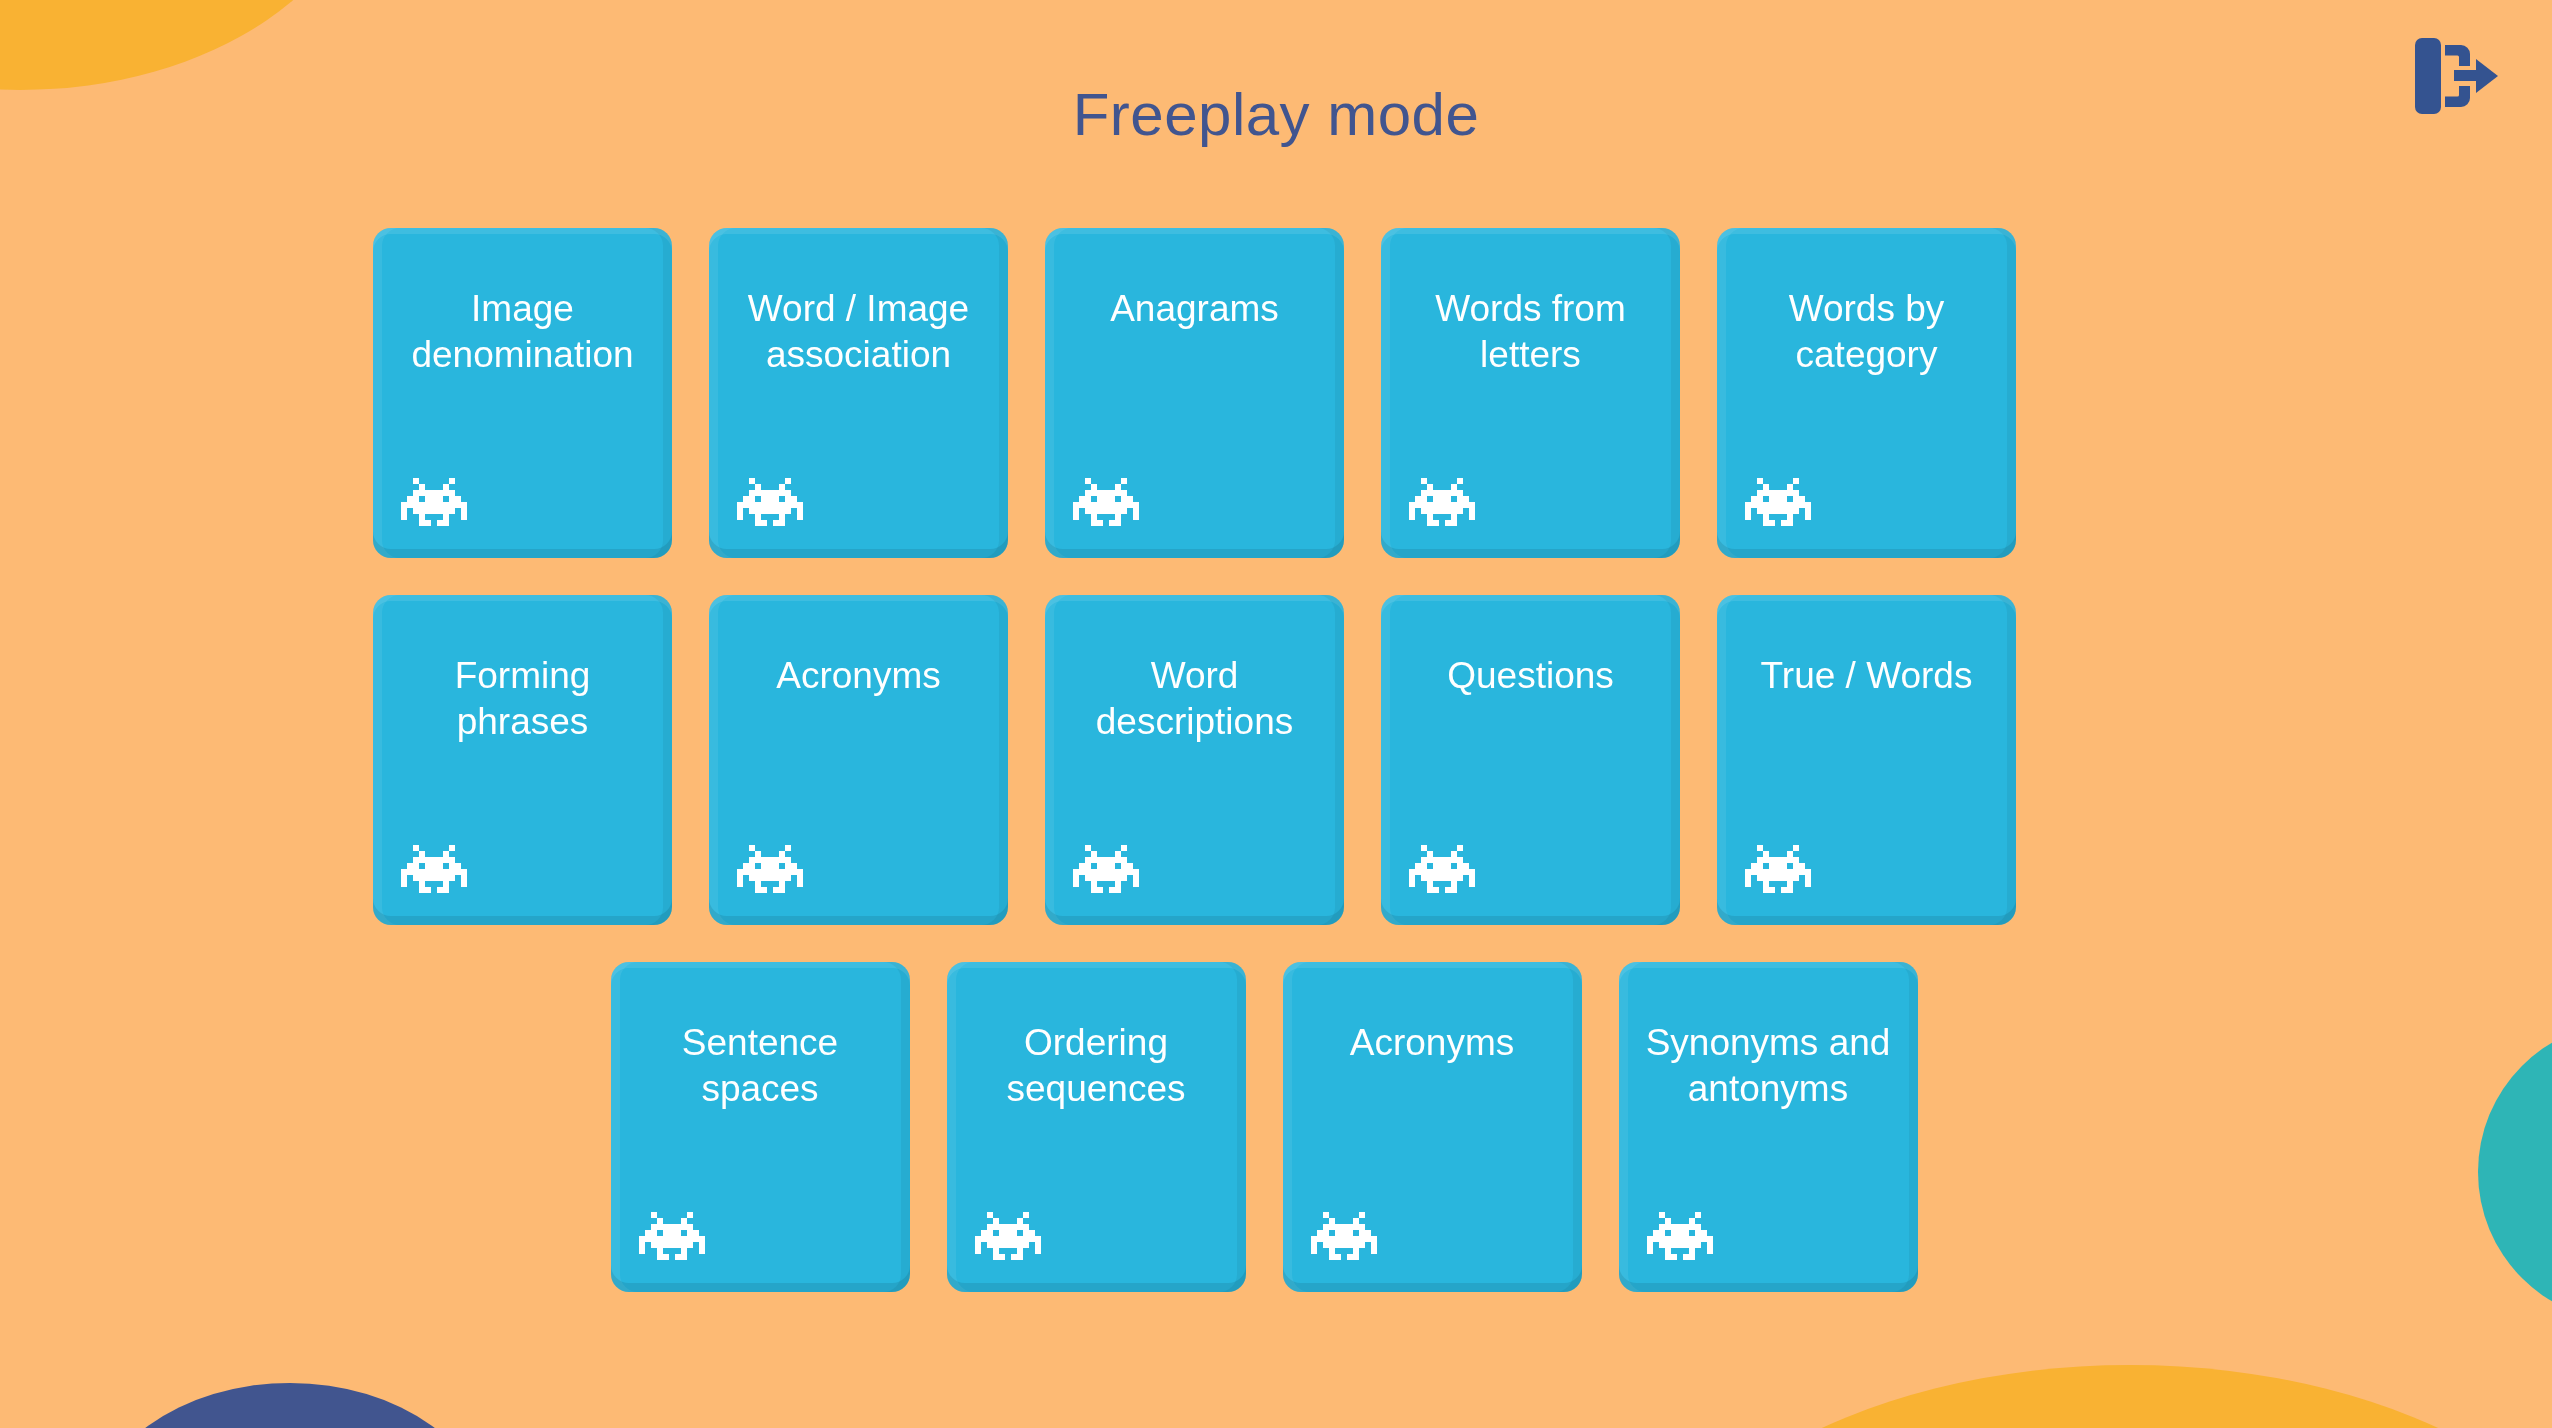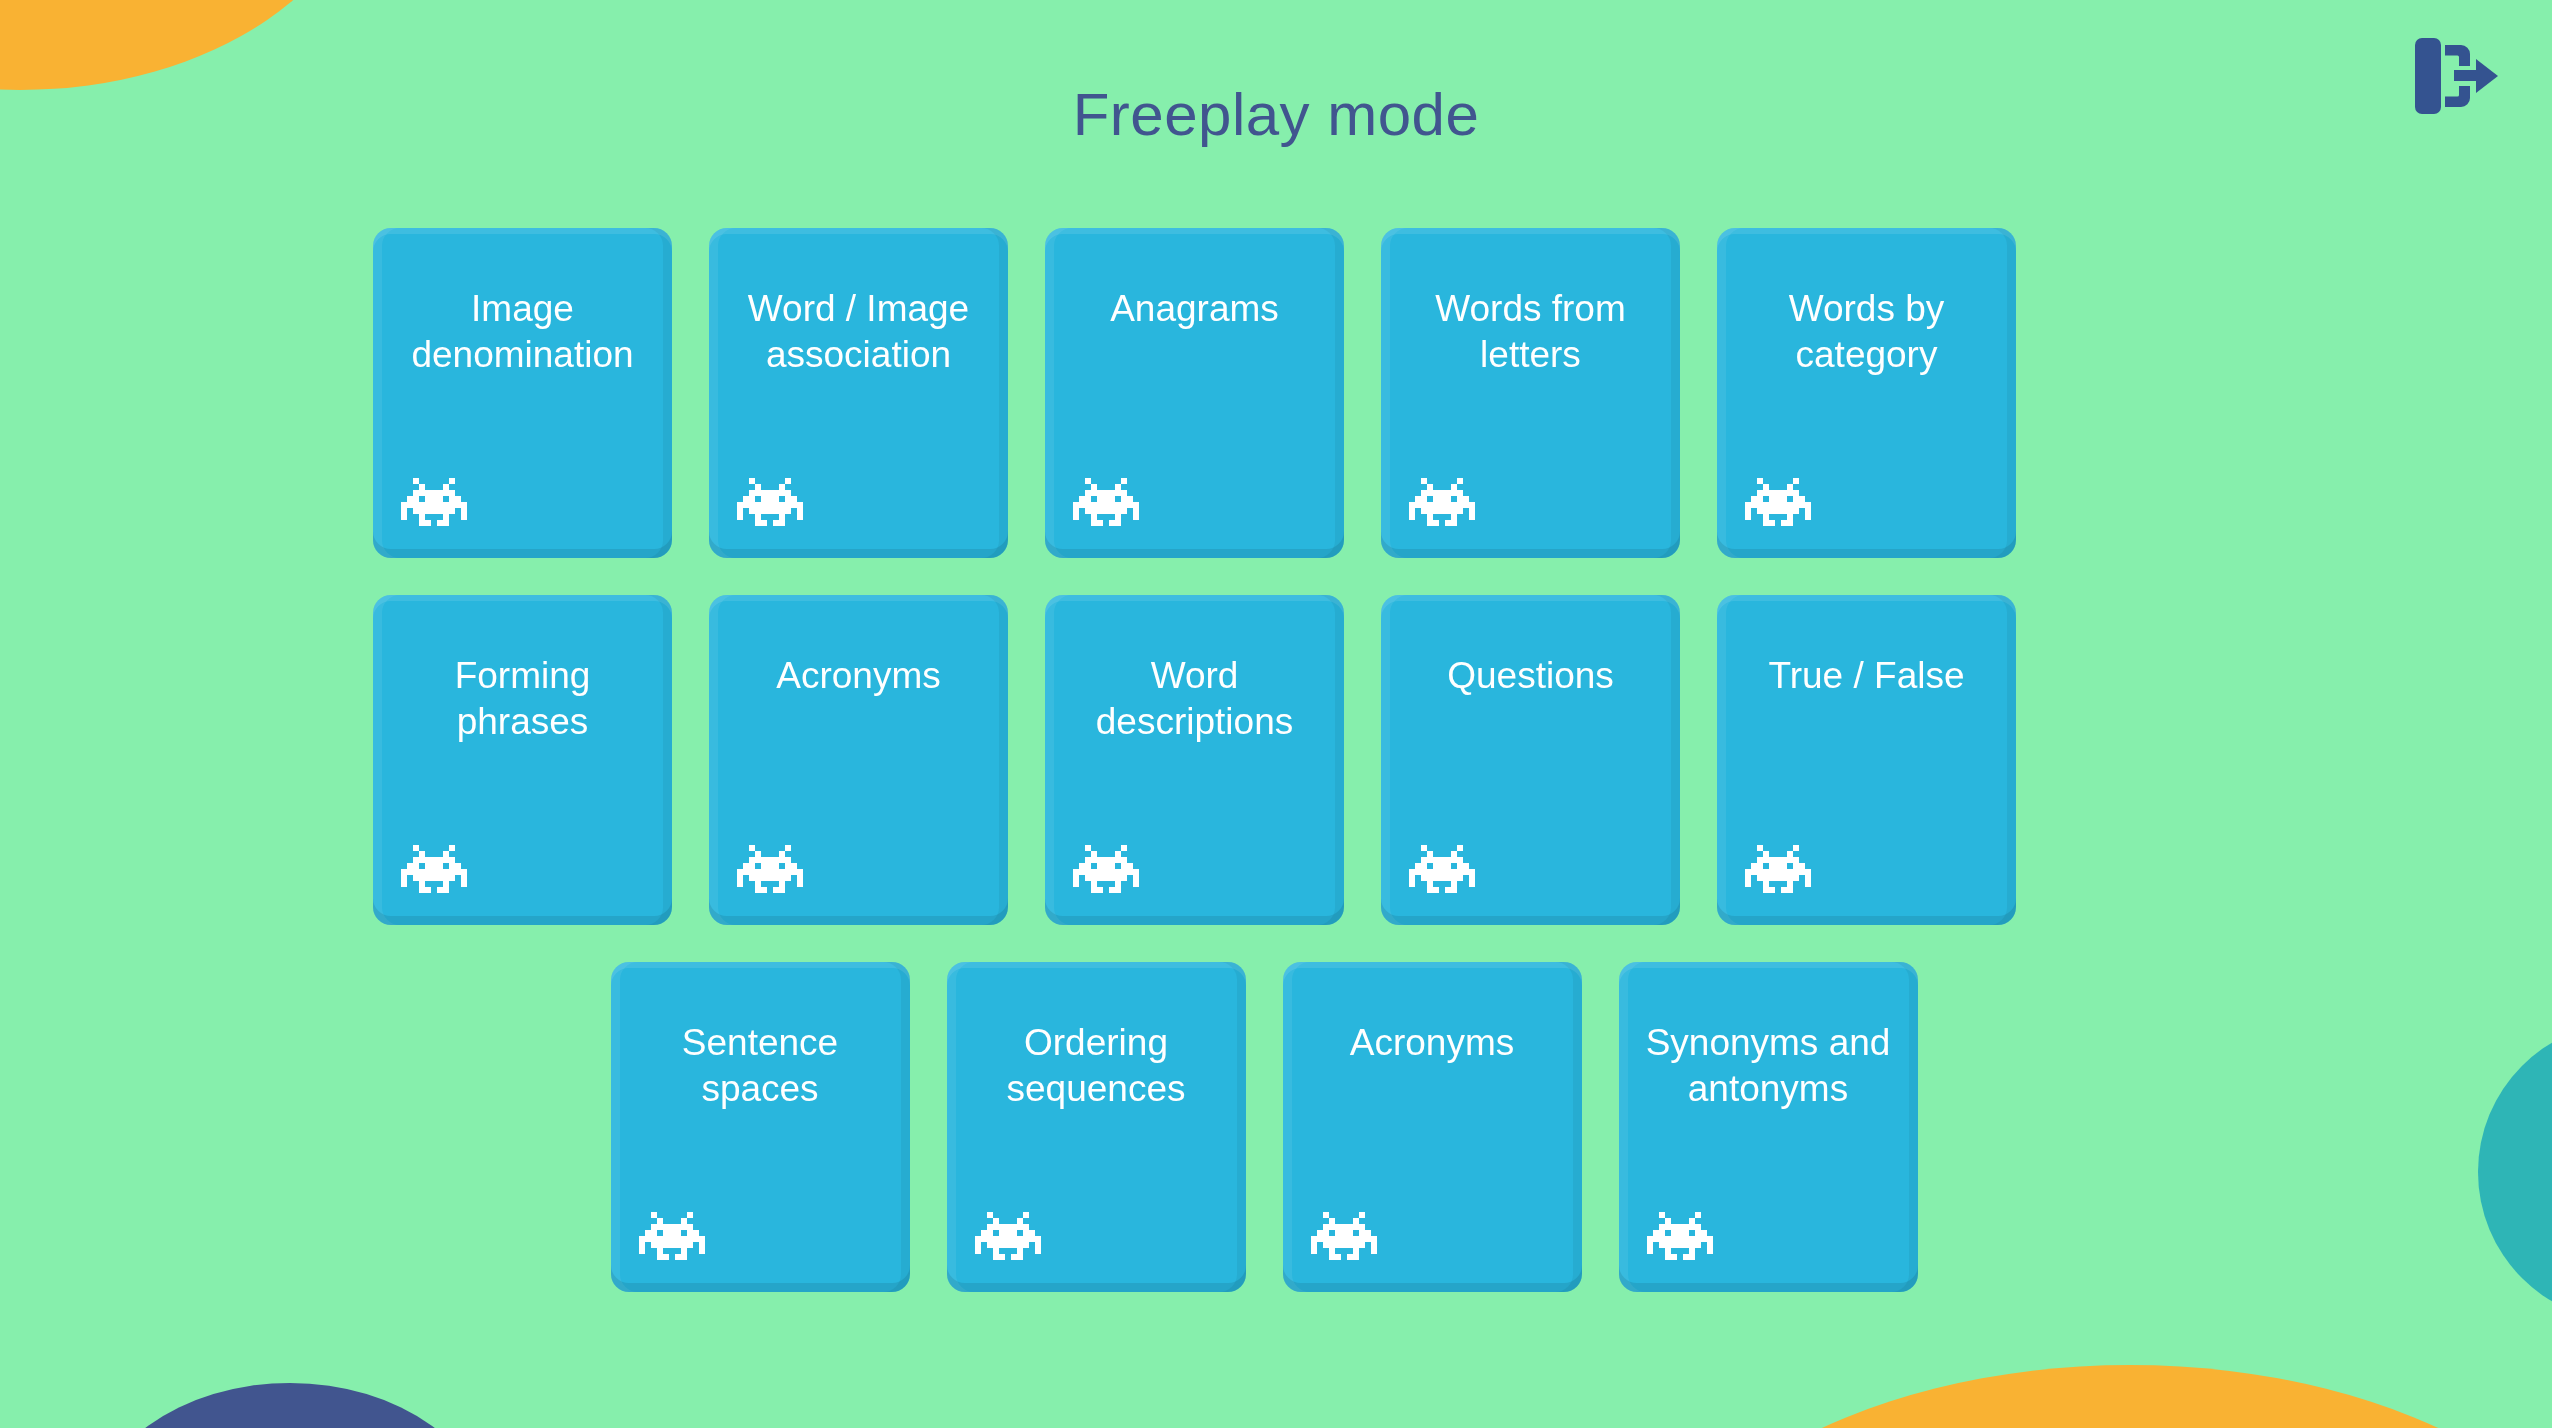--- a/index.html
+++ b/index.html
@@ -7,21 +7,21 @@
     padding: 0;
     background: #ffffff;
   }
   body {
     font-family: "Liberation Sans", sans-serif;
   }
   #stage {
     position: relative;
     width: 2552px;
     height: 1428px;
-    background: #86efac;
+    background: #fdba74;
     overflow: hidden;
   }
 
   
   .blob {
     position: absolute;
     border-radius: 50%;
     pointer-events: none;
   }
   #blob-top-left {
@@ -403,21 +403,21 @@
                 <rect x="3" y="6" width="1" height="1"></rect>
                 <rect x="7" y="6" width="1" height="1"></rect>
                 <rect x="10" y="6" width="1" height="1"></rect>
               <rect x="3" y="7" width="2" height="1"></rect>
                 <rect x="6" y="7" width="2" height="1"></rect>
             </g>
           </svg>
         </div>
       </div>
       <div class="tile">
-        <div class="tile-label">True / False</div>
+        <div class="tile-label">True / Words</div>
         <div class="tile-invader">
           <svg viewBox="0 0 11 8" xmlns="http://www.w3.org/2000/svg" shape-rendering="crispEdges">
             <g fill="#ffffff">
               <rect x="2" y="0" width="1" height="1"></rect>
                 <rect x="8" y="0" width="1" height="1"></rect>
               <rect x="3" y="1" width="1" height="1"></rect>
                 <rect x="7" y="1" width="1" height="1"></rect>
               <rect x="2" y="2" width="7" height="1"></rect>
               <rect x="1" y="3" width="2" height="1"></rect>
                 <rect x="4" y="3" width="3" height="1"></rect>

